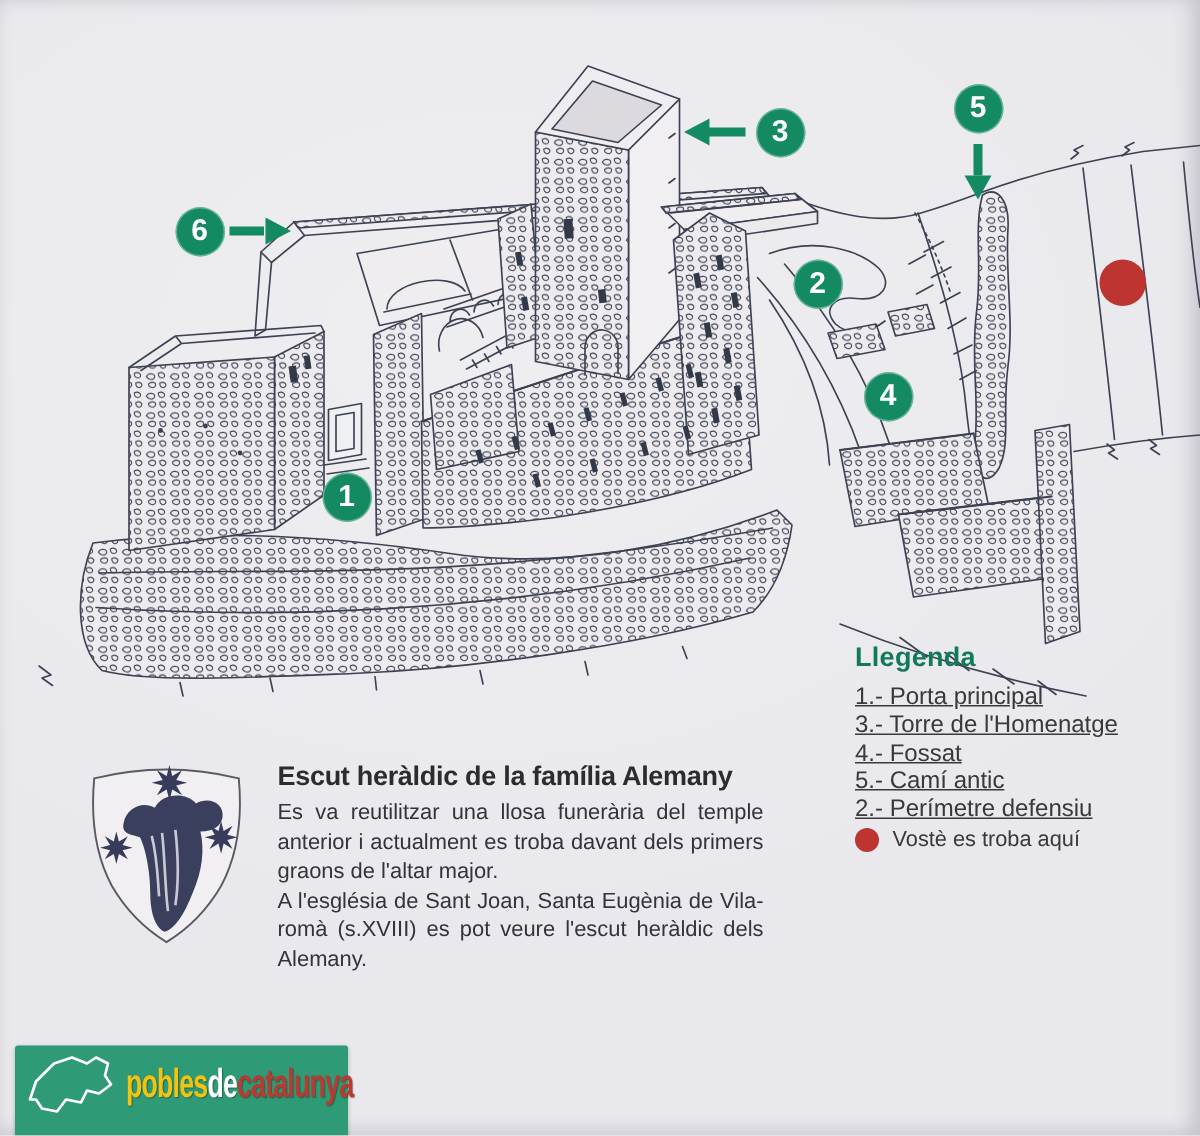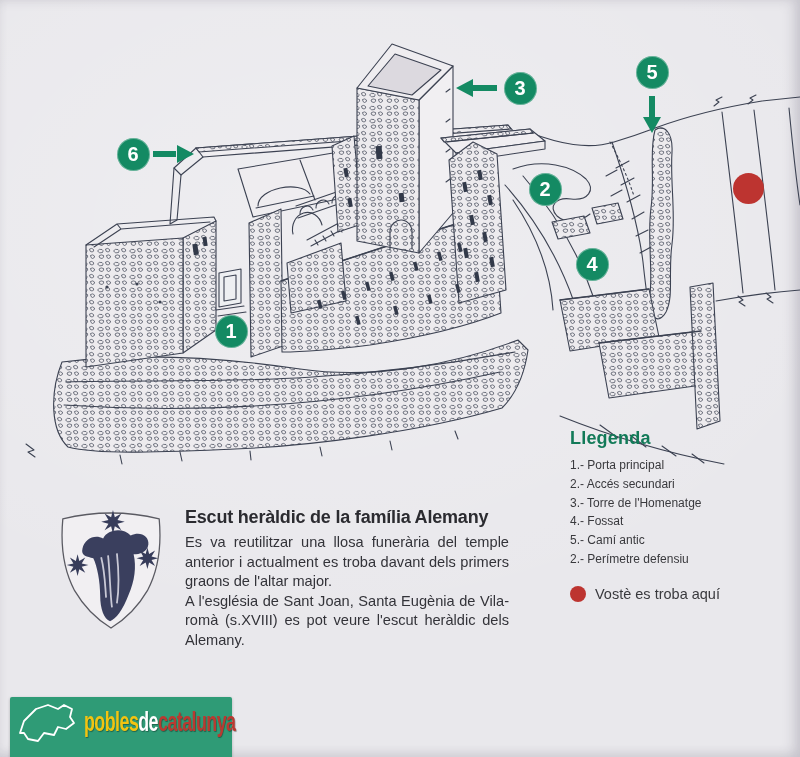--- a/index.html
+++ b/index.html
@@ -25,23 +25,23 @@
     filter:blur(.2px);
   }
   
   .legend{position:absolute;left:570px;top:428px;width:195px;}
   .legend h3{
     margin:0 0 7px 0;font-size:18px;font-weight:bold;
     color:var(--legend_green,#127a58);letter-spacing:.2px;
   }
   .legend ul{list-style:none;margin:0;padding:0;}
   .legend li{
-    font-size:12px;line-height:18.8px;color:#39393d;white-space:nowrap;
-  }
-  .you-are-here{display:flex;align-items:flex-end;margin-top:17px;}
+    font-size:16px;line-height:18.8px;color:#39393d;white-space:nowrap;text-decoration:underline;
+  }
+  .you-are-here{display:flex;align-items:flex-end;margin-top:2px;}
   .red-bullet{
     width:16px;height:16px;border-radius:50%;
     background:var(--accent_red,#bd3430);flex:0 0 auto;margin-right:9px;
   }
   .you-are-here span.txt{font-size:14.5px;color:#39393d;white-space:nowrap;}
   
   .article{position:absolute;left:50px;top:496px;width:470px;}
   svg.shield{position:absolute;left:2px;top:6px;}
   .article-text{position:absolute;left:135px;top:11px;width:324px;}
   .article-text h2{
@@ -220,21 +220,20 @@
       <div class="marker" style="left: 575.5px; top: 247.5px;">4</div>
       <div class="marker" style="left: 635.5px; top: 55.5px;">5</div>
       <div class="marker" style="left: 116.5px; top: 137.5px;">6</div>
     </div>
   <div class="big-dot" id="you-dot" style="left: 732.5px; top: 172.5px;"></div>
 
   <section class="legend">
     <h3>Llegenda</h3>
     <ul id="legend-list">
         <li>1.- Porta principal</li>
-        <li>2.- Accés secundari</li>
         <li>3.- Torre de l'Homenatge</li>
         <li>4.- Fossat</li>
         <li>5.- Camí antic</li>
         <li>2.- Perímetre defensiu</li>
       </ul>
     <div class="you-are-here">
       <span class="red-bullet"></span>
       <span class="txt">Vostè es troba aquí</span>
     </div>
   </section>

